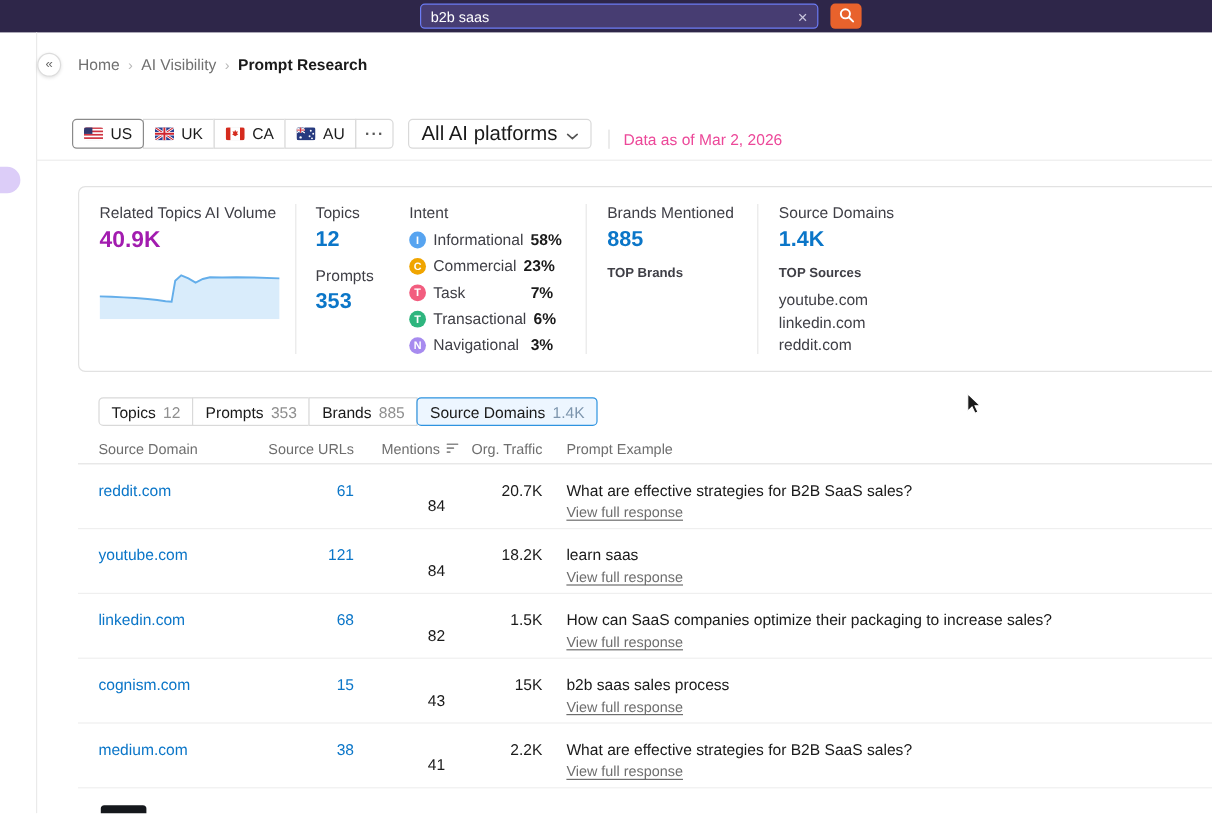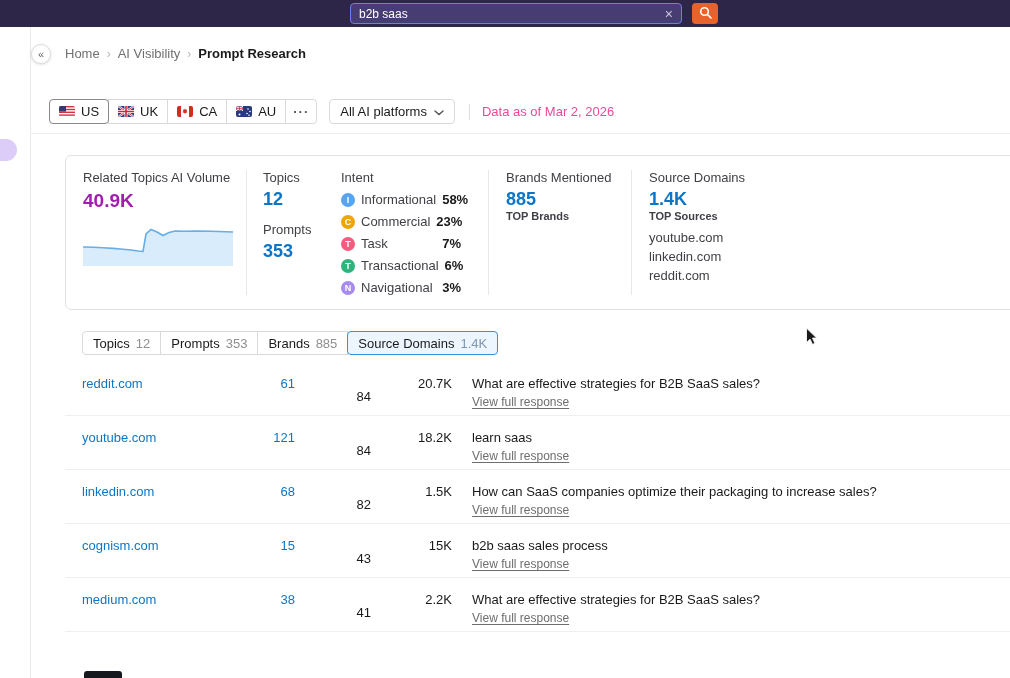--- a/index.html
+++ b/index.html
@@ -41,55 +41,55 @@
 
   
   .breadcrumb { position: absolute; left: 65px; top: 46px; font-size: 13px; color: #707070; display: flex; gap: 7px; align-items: center; }
   .breadcrumb .sep { color: #b8b8b8; font-size: 12px; }
   .breadcrumb .crumb { cursor: pointer; }
   .breadcrumb .current { color: #1a1a1a; font-weight: bold; }
   .title { position: absolute; left: 65px; top: 66px; margin: 0; font-size: 19px; font-weight: bold; color: #1a1a1a; }
   .title .topic { color: #8f8f8f; margin-left: 6px; }
 
   
-  .filters { position: absolute; left: 49px; top: 99px; height: 25px; display: flex; align-items: center; }
+  .filters { position: absolute; left: 60px; top: 99px; height: 25px; display: flex; align-items: flex-end; }
   .country {
     display: flex; align-items: center; gap: 6px; height: 25px; padding: 0 9px;
     background: #fff; border: 1px solid #d9d9d9; font-size: 13px; color: #1a1a1a;
     cursor: pointer; margin-left: -1px; font-family: inherit;
   }
   .country:first-child { margin-left: 0; }
   .country.selected { border-color: #8a8a8a; border-radius: 4px; z-index: 2; position: relative; }
   .country.more { border-radius: 0 4px 4px 0; color: #555; font-weight: bold; letter-spacing: 1px; padding: 0 7px; }
   .flag { display: flex; border-radius: 2px; overflow: hidden; box-shadow: inset 0 0 0 1px rgba(0,0,0,.08); }
   .flag svg { display: block; }
   .platforms {
     display: flex; align-items: center; gap: 7px; height: 25px; padding: 0 10px; margin-left: 12px;
-    background: #fff; border: 1px solid #d9d9d9; border-radius: 4px; font-size: 13px; color: #1a1a1a;
+    background: #fff; border: 1px solid #d9d9d9; border-radius: 4px; font-size: 17px; color: #1a1a1a;
     cursor: pointer; font-family: inherit;
   }
   .vsep { width: 1px; height: 16px; background: #dedede; margin-left: 14px; }
   .data-as-of { margin-left: 12px; font-size: 13px; color: #ec4899; }
   .hr { position: absolute; left: 30px; right: 0; top: 133px; height: 1px; background: #ededed; }
 
   
   .card { position: absolute; left: 65px; top: 155px; width: 952px; height: 155px; border: 1px solid #e2e2e2; border-radius: 6px; background: #fff; }
   .card .vdiv { position: absolute; top: 14px; bottom: 14px; width: 1px; background: #e8e8e8; }
   .vdiv1 { left: 180px; } .vdiv2 { left: 422px; } .vdiv3 { left: 565px; }
   .col { position: absolute; top: 14px; }
   .col1 { left: 17px; } .col2 { left: 197px; } .col3 { left: 275px; width: 120px; } .col4 { left: 440px; } .col5 { left: 583px; }
   .label { font-size: 13px; color: #3f3f46; }
   .big-black { font-size: 19px; font-weight: bold; color: #a21caf; margin-top: 5px; }
   .big-blue { font-size: 18px; font-weight: bold; color: #0b76c8; margin-top: 4px; cursor: pointer; }
   .spark { margin-top: 8px; display: block; }
   .label-2 { margin-top: 12px; }
   .intent-row { display: flex; align-items: center; gap: 6px; margin-top: 7px; font-size: 13px; color: #3f3f46; }
   .intent-badge { width: 14px; height: 14px; border-radius: 50%; color: #fff; font-size: 9px; font-weight: bold; display: flex; align-items: center; justify-content: center; flex: 0 0 auto; }
   .intent-pct { margin-left: auto; font-weight: bold; color: #1a1a1a; }
-  .top-label { font-size: 11px; font-weight: bold; color: #3f3f46; }
+  .top-label { font-size: 11px; font-weight: bold; color: #3f3f46; margin-top: 12px; }
   .top-list { margin-top: 6px; font-size: 13px; color: #3f3f46; line-height: 19px; }
 
   
   .tabs { position: absolute; left: 82px; top: 331px; display: flex; }
   .tab {
     display: flex; align-items: center; gap: 6px; height: 24px; padding: 0 10px;
     background: #fff; border: 1px solid #d9d9d9; font-size: 13px; color: #1a1a1a;
     margin-left: -1px; cursor: pointer; font-family: inherit;
   }
   .tab:first-child { border-radius: 4px 0 0 4px; margin-left: 0; }
@@ -305,20 +305,36 @@
       <span>Brands</span>
       <span class="count">885</span>
     </button>
     <button class="tab selected">
       <span>Source Domains</span>
       <span class="count">1.4K</span>
     </button>
   </div>
 
   <div class="table">
+    <div class="thead">
+      <span class="th th-domain">Source Domain</span>
+      <span class="th th-urls">Source URLs</span>
+      <span class="th th-mentions">
+        <span>Mentions</span>
+        <span>
+          <svg width="11" height="9" viewBox="0 0 11 9" fill="#8a8a8a">
+              <rect x="0" y="0.5" width="10" height="1.3" rx="0.6"></rect>
+              <rect x="0" y="3.8" width="6.5" height="1.3" rx="0.6"></rect>
+              <rect x="0" y="7.1" width="3.5" height="1.3" rx="0.6"></rect>
+            </svg>
+        </span>
+      </span>
+      <span class="th th-traffic">Org. Traffic</span>
+      <span class="th th-prompt">Prompt Example</span>
+    </div>
 
     <div class="trow">
       <a class="c-domain">reddit.com</a>
       <span class="c-urls">61</span>
       <span class="c-mentions">84</span>
       <span class="c-traffic">20.7K</span>
       <span class="c-prompt">What are effective strategies for B2B SaaS sales?</span>
       <a class="c-view">View full response</a>
     </div>
     <div class="trow">

